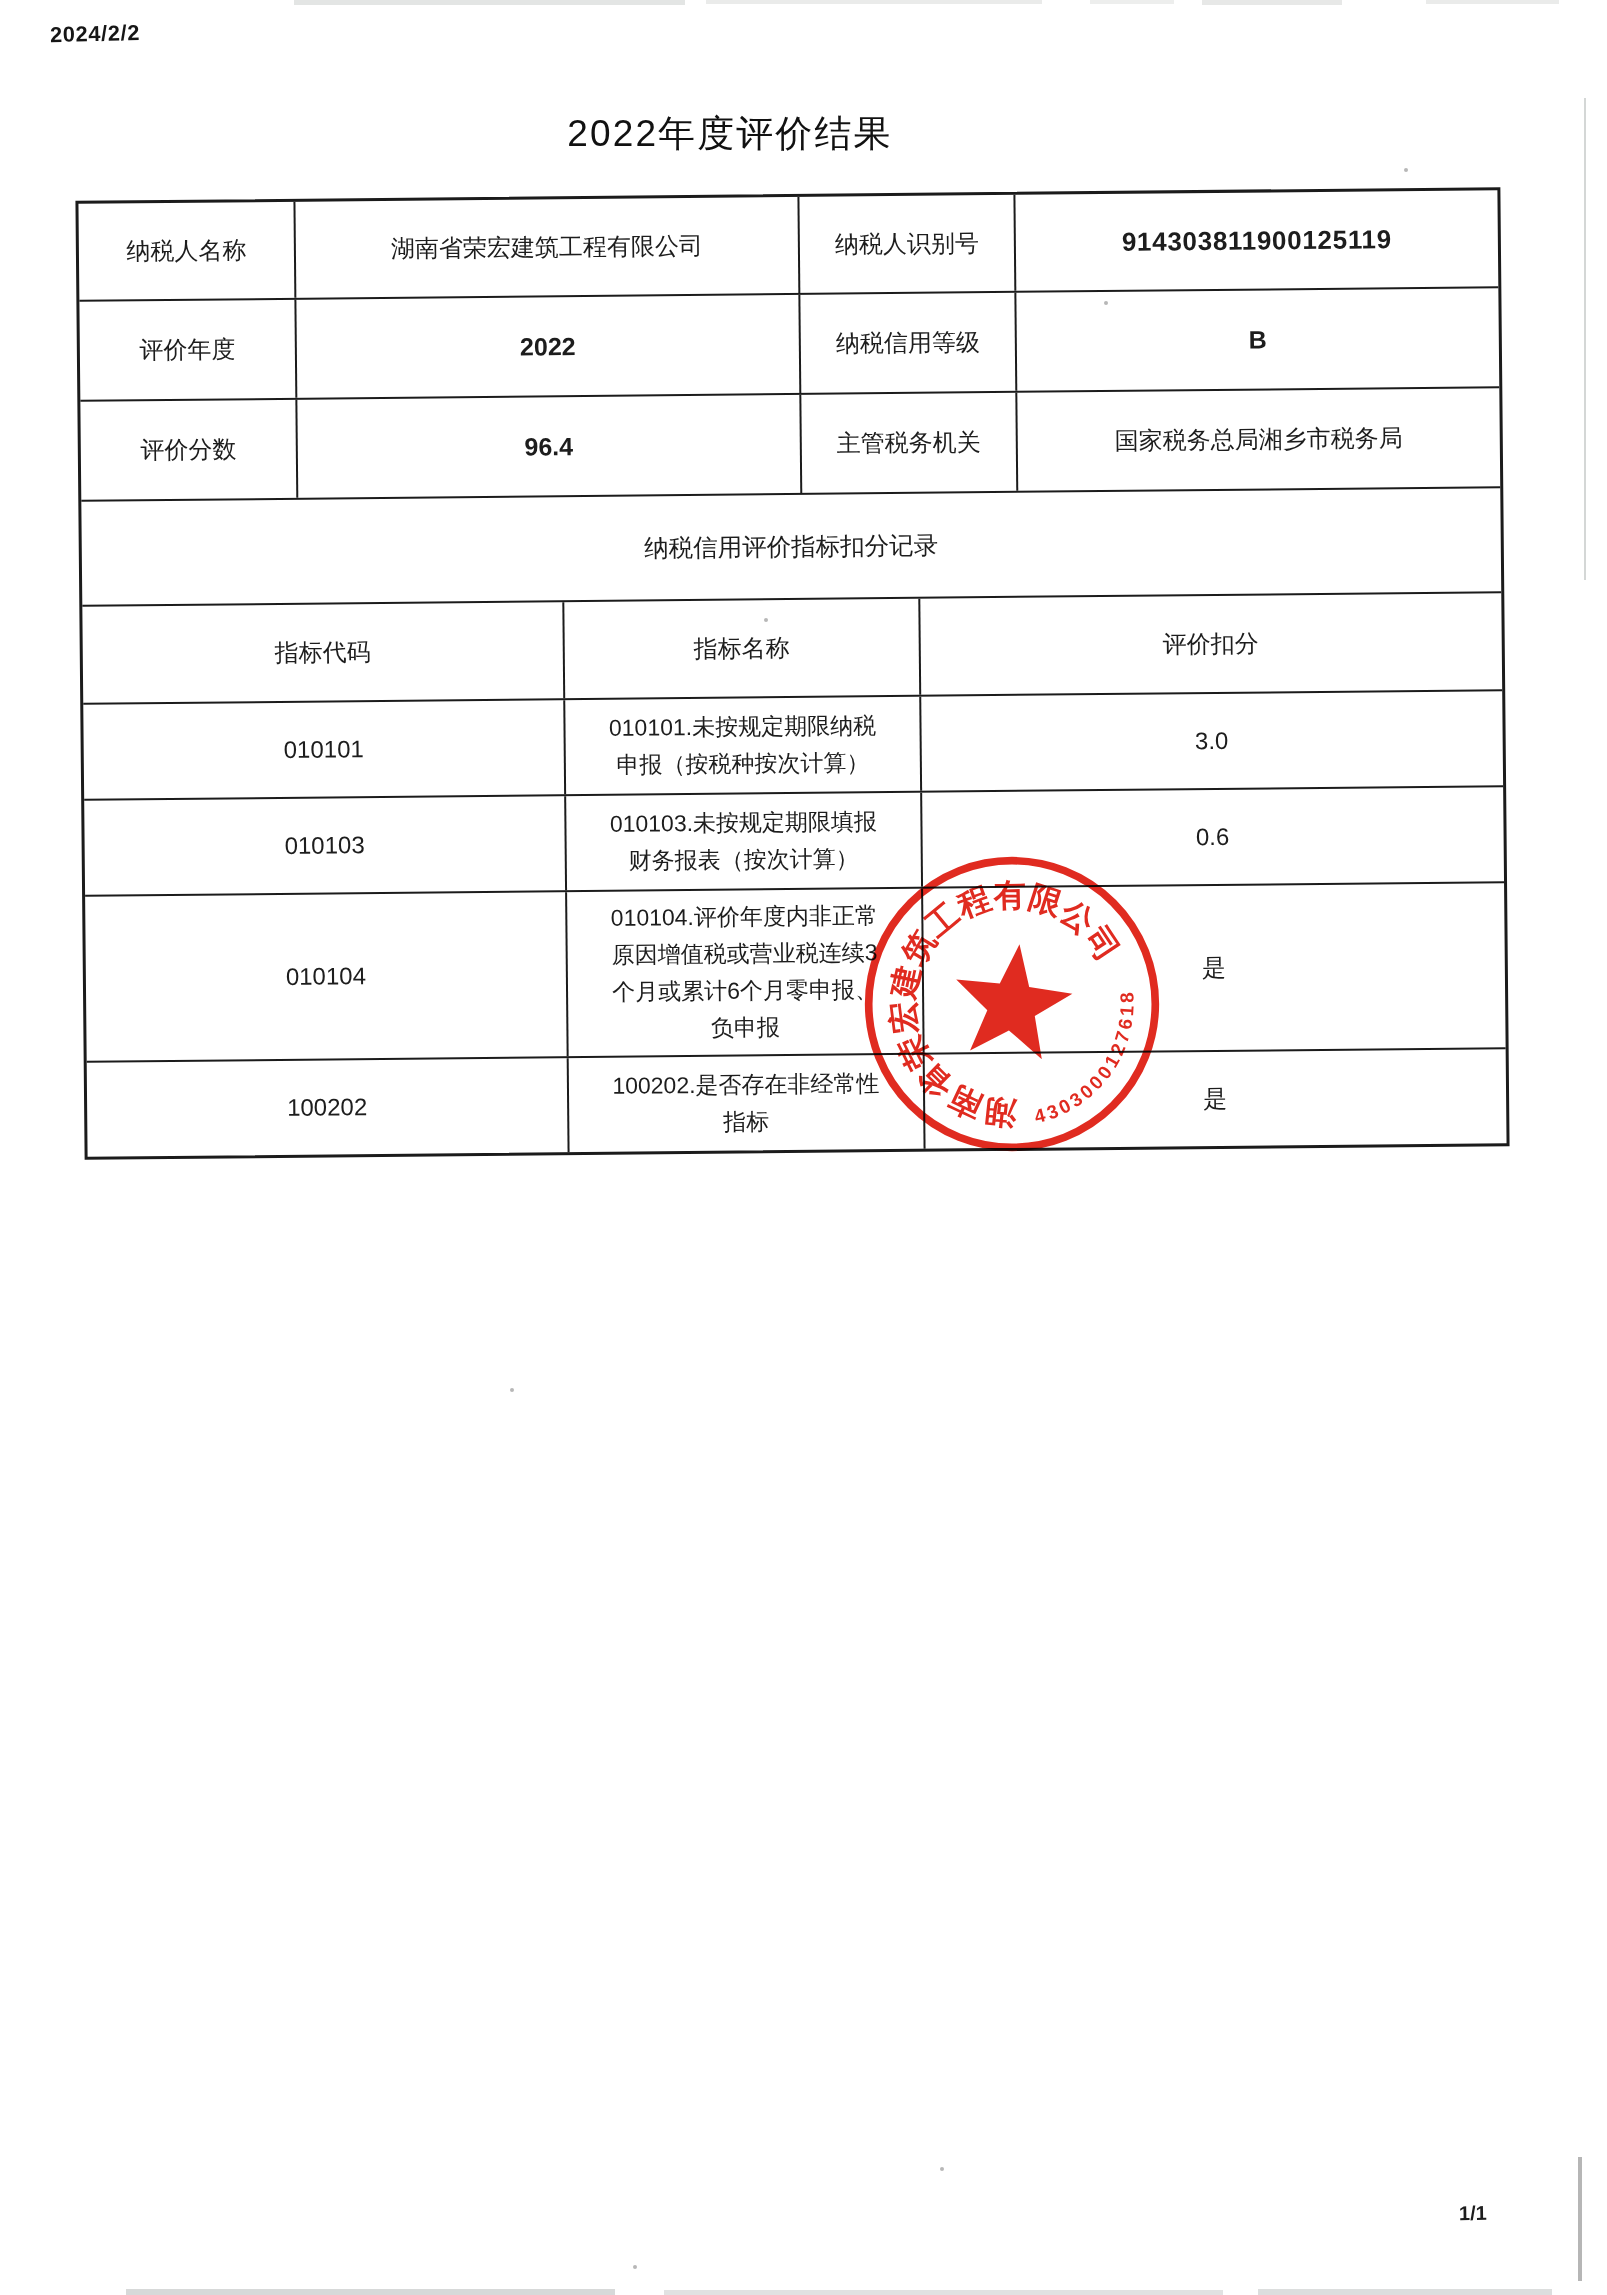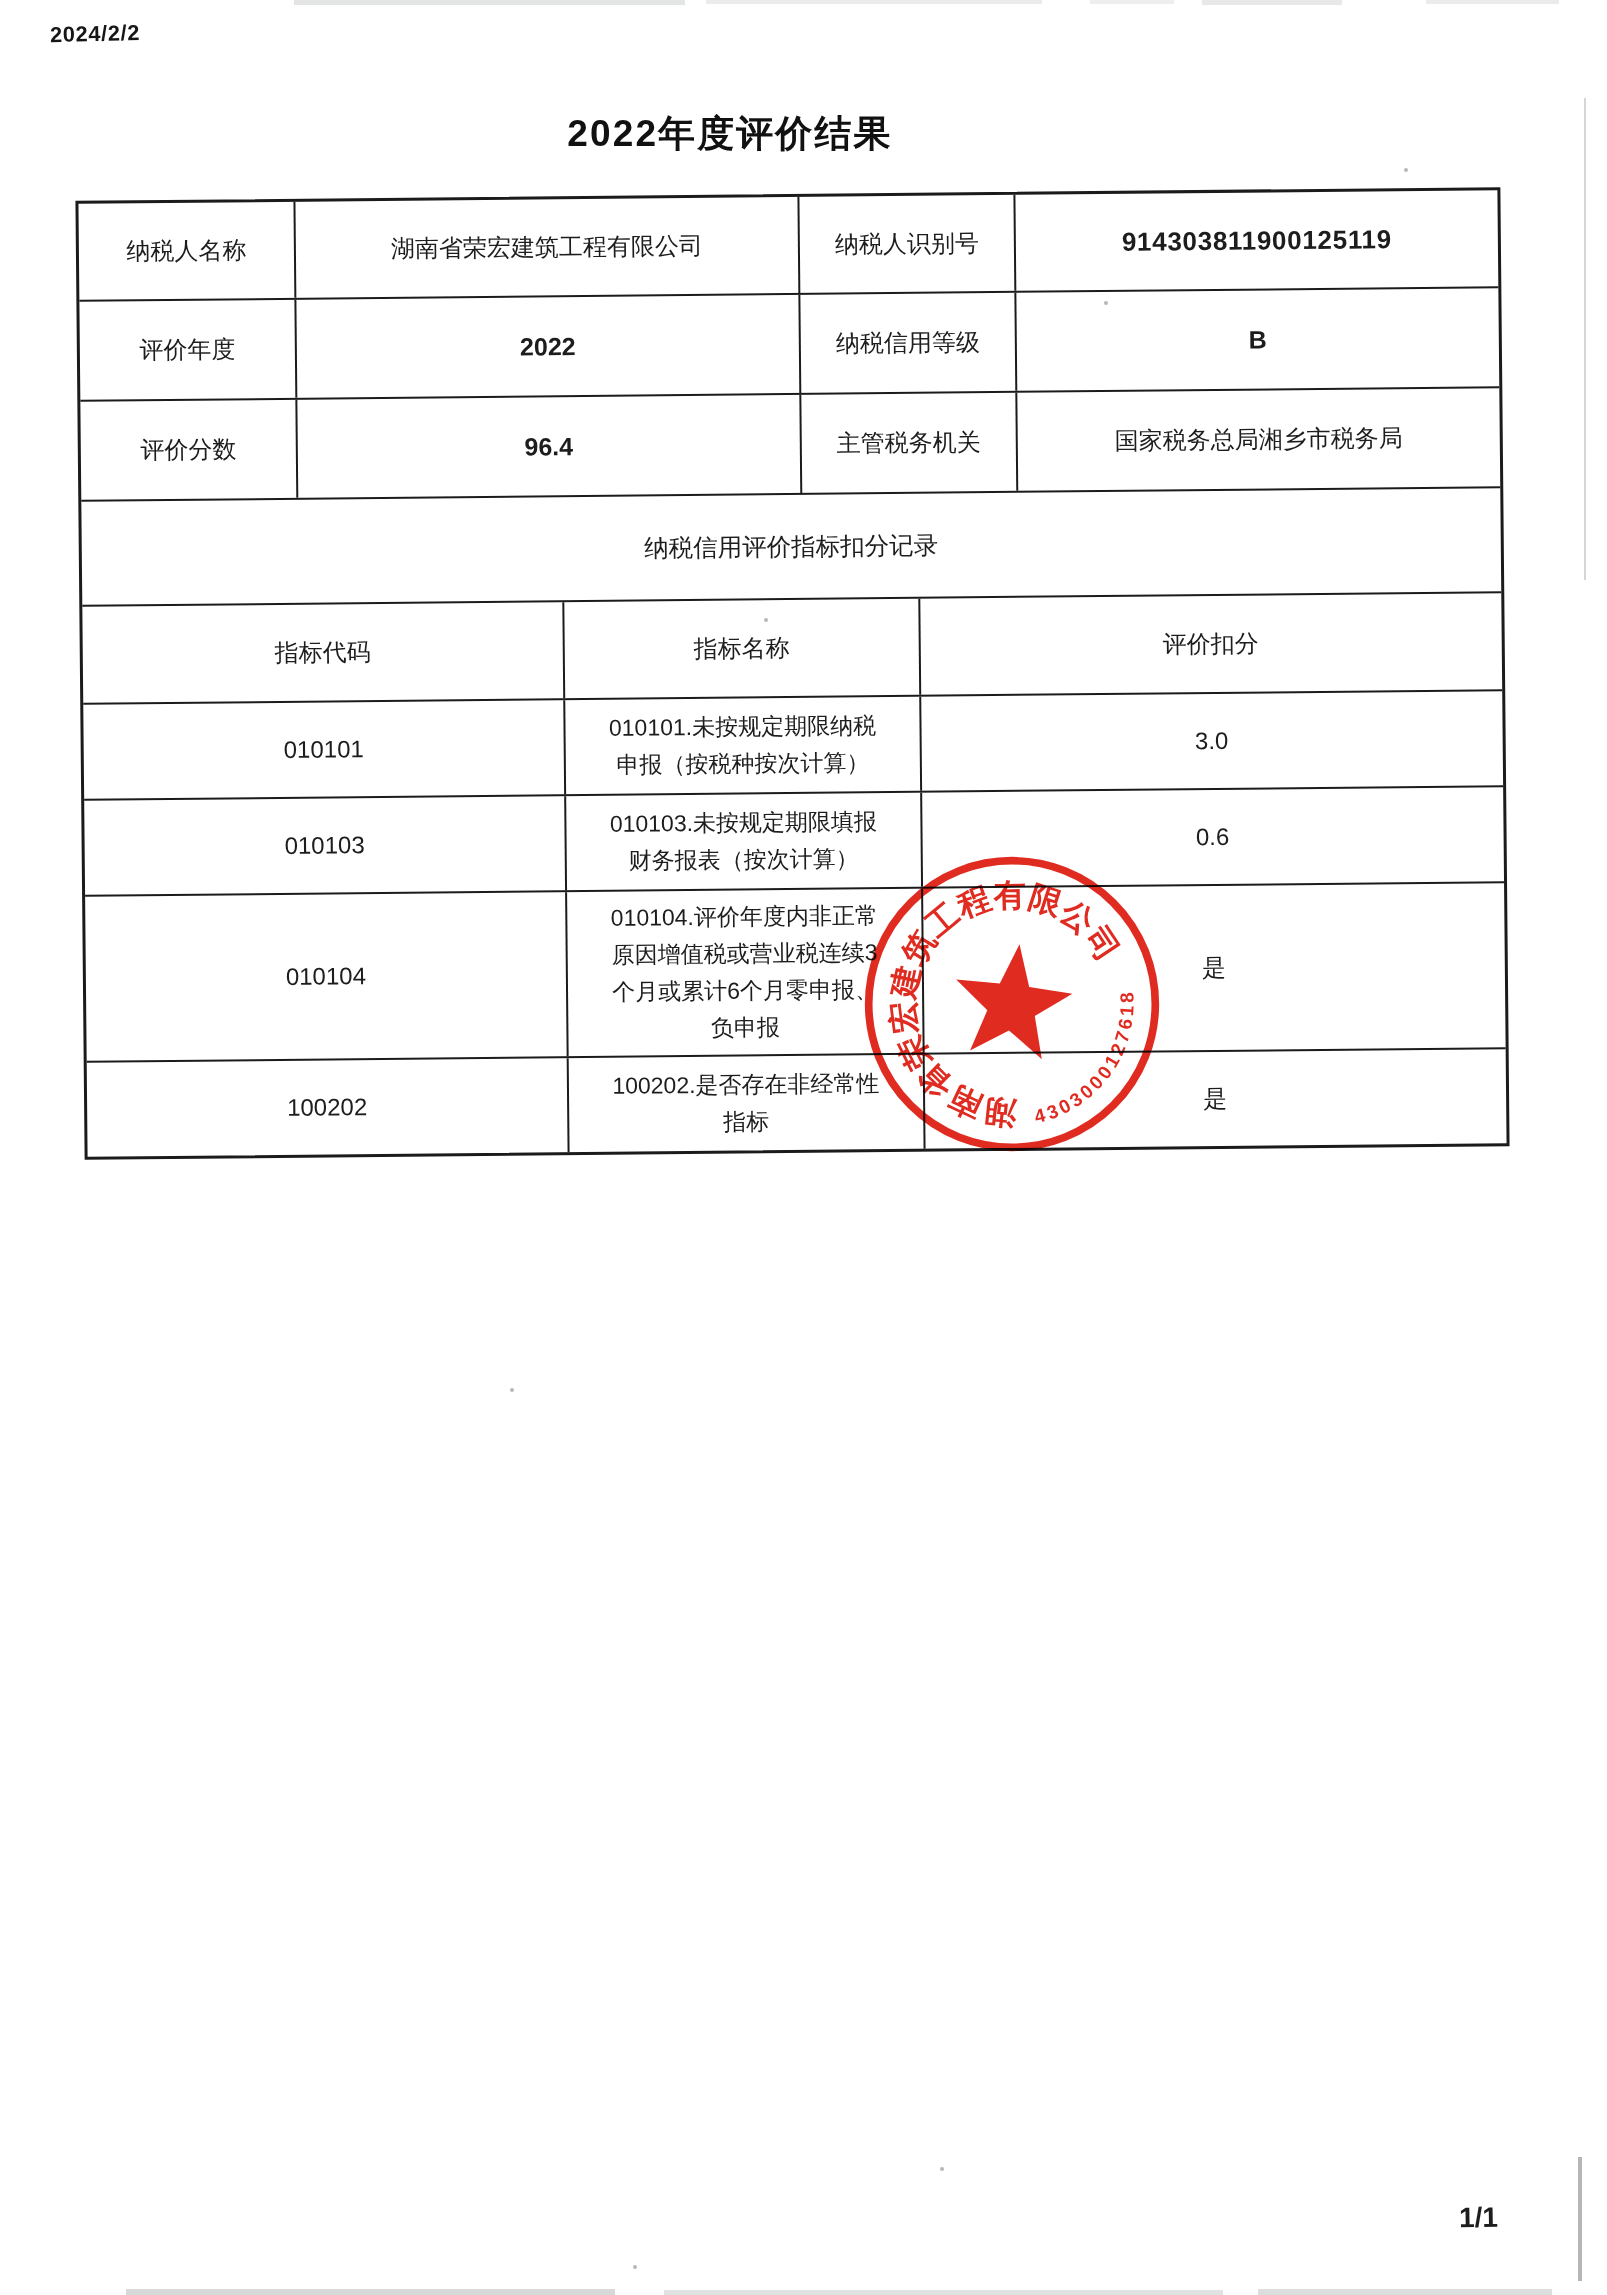--- a/index.html
+++ b/index.html
@@ -11,21 +11,21 @@
     font-family:"Liberation Sans",sans-serif;
     color:#1d1d1d;
   }
   .date{
     position:absolute;left:50px;top:21px;
     font-size:21.7px;font-weight:600;letter-spacing:0.7px;
     transform:rotate(-1.5deg);color:#161616;
   }
   .title{
     position:absolute;left:80px;top:109px;width:1300px;
-    text-align:center;font-size:37px;font-weight:700;letter-spacing:2.1px;color:#111;
+    text-align:center;font-size:37px;font-weight:400;letter-spacing:2.1px;color:#111;
   }
   .doc-table{
     position:absolute;left:80px;top:194px;width:1419px;
     border:3.5px solid #1b1b1b;
     transform:rotate(-0.55deg);
     transform-origin:center center;
     font-size:24px;
     box-sizing:content-box;
   }
   .row{display:flex;border-top:2.8px solid #1b1b1b;}
@@ -40,21 +40,21 @@
   .h135{height:94px;} .h235{height:164px;}
   .wA{width:215px;} .wB{width:504px;} .wC{width:216px;} .wD{width:484px;}
   .w1{width:480px;} .w2{width:356px;} .w3{width:582px;}
   .full{width:1419px;}
   .val-num{font-size:26px;font-weight:600;letter-spacing:0.7px;}
   .val{font-size:25px;font-weight:600;}
   .name-cell{white-space:pre-line;font-size:23px;line-height:1.6;padding:0 17px;}
   .section-title{font-size:24.5px;}
   .page-num{
     position:absolute;left:1459px;top:2202px;
-    font-size:28px;font-weight:700;transform:rotate(-1deg);
+    font-size:20px;font-weight:700;transform:rotate(-1deg);
   }
   .seal{
     position:absolute;left:861px;top:853px;width:302px;height:302px;
     mix-blend-mode:multiply;opacity:.95;pointer-events:none;
   }
   .seal-char{font-size:46px;font-weight:600;fill:#df1f14;}
   .seal-digit{font-size:27px;font-weight:700;fill:#df1f14;}
   .artifact{position:absolute;pointer-events:none;}
   .dot{width:4.2px;height:4.2px;border-radius:50%;background:#6f6f6f;opacity:.5;}
 </style>

